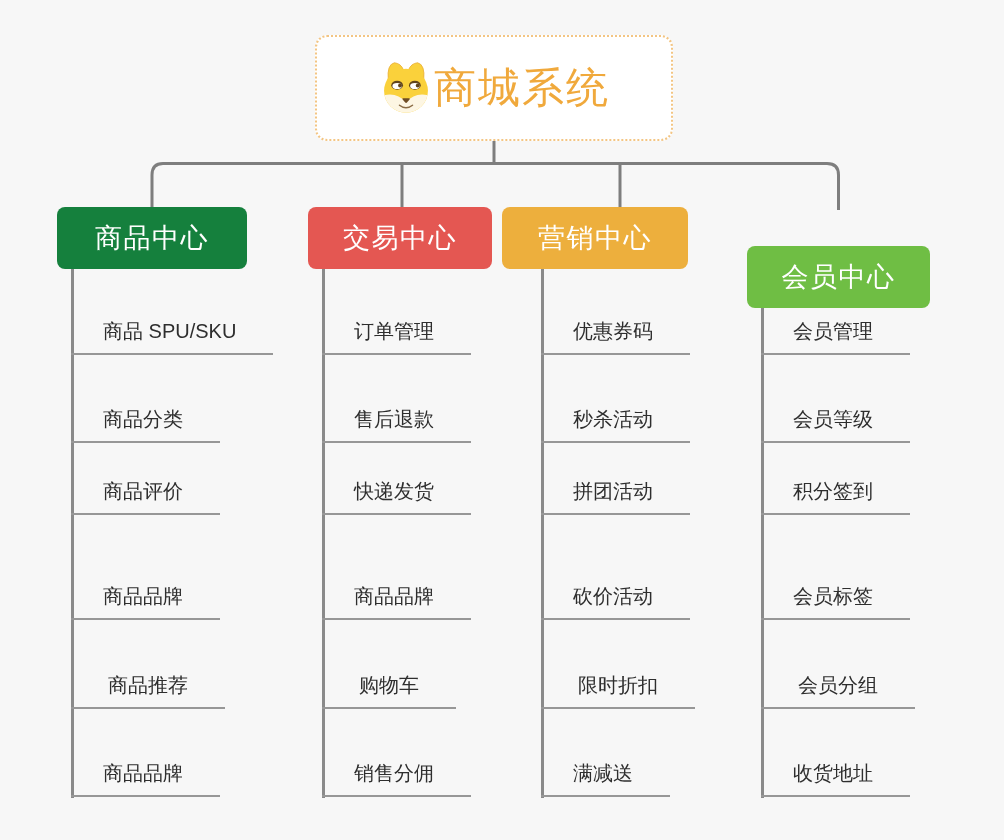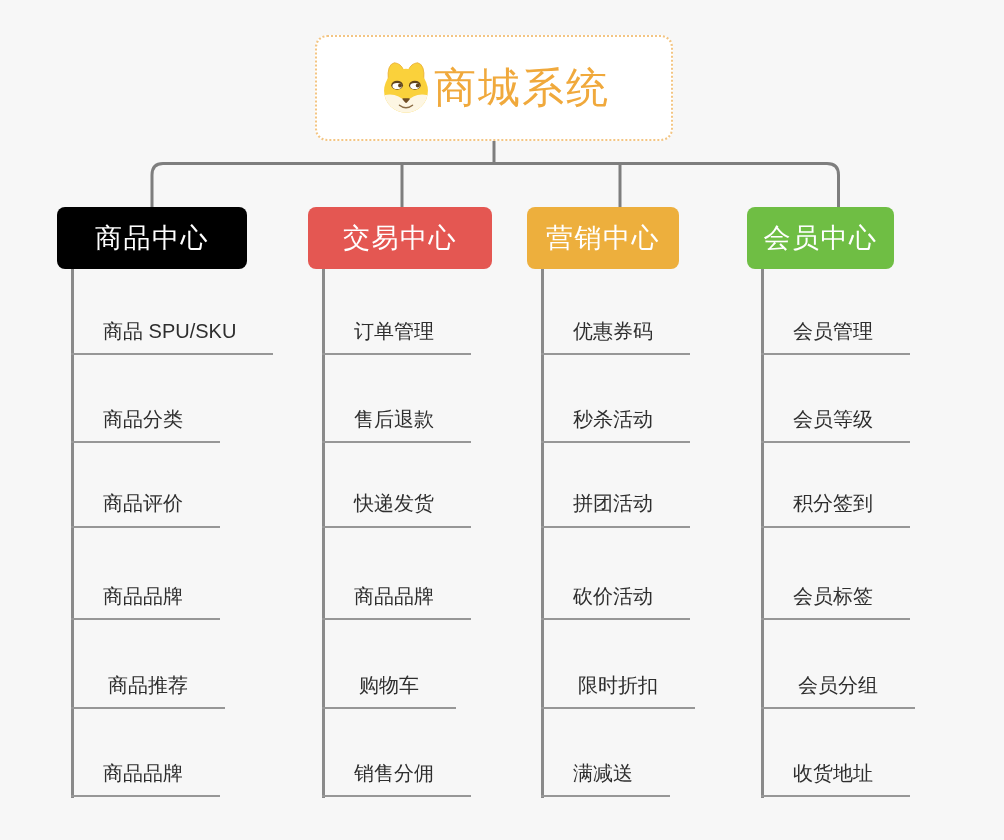--- a/index.html
+++ b/index.html
@@ -25,38 +25,38 @@
   .tree-svg{position:absolute;left:0;top:0;z-index:1;pointer-events:none;}
   
   .branch{
     position:absolute;top:207px;height:62px;border-radius:8px;
     display:flex;align-items:center;justify-content:center;
     color:#ffffff;font-size:27px;letter-spacing:1.5px;
     z-index:2;white-space:nowrap;
   }
   .b1{left:57px;width:190px;}
   .b2{left:308px;width:184px;}
-  .b3{left:527px;width:152px;}
-  .b4{left:747px;width:147px;}
+  .b3{left:502px;width:186px;}
+  .b4{left:747px;width:183px;margin-top:39px;}
   
   .v-line{
     position:absolute;top:269px;height:529px;width:2.5px;
     background:#8a8a8a;z-index:0;
   }
   .v1{left:71px;} .v2{left:322px;} .v3{left:541px;} .v4{left:761px;}
   
   .item{
     position:absolute;box-sizing:content-box;
     font-size:20px;line-height:27px;color:#2e2e2e;
     padding:0 37px 8px 32px;
     border-bottom:2px solid #979797;
     white-space:nowrap;z-index:1;
   }
   .c1{left:71px;} .c2{left:322px;} .c3{left:541px;} .c4{left:761px;}
-  .r1{top:318px;} .r2{top:406px;} .r3{top:491px;font-family:Liberation Mono, monospace;}
+  .r1{top:318px;} .r2{top:406px;} .r3{top:478px;}
   .r4{top:583px;} .r5{top:672px;padding-left:37px;} .r6{top:760px;}
 </style>
 </head>
 <body>
 
 <svg class="tree-svg" width="1004" height="840" viewBox="0 0 1004 840">
   <g fill="none" stroke="#7e7e7e" stroke-width="3">
     <path d="M494 140 V163"></path>
     <path d="M152 210 V175 Q152 163.5 163 163.5 H827 Q838.5 163.5 838.5 175 V210"></path>
     <path d="M402 163.5 V210"></path>
@@ -82,21 +82,21 @@
     <circle cx="23.6" cy="28.4" r="2.1" fill="#61451d"></circle>
     <ellipse cx="39.5" cy="28" rx="6.3" ry="4.8" fill="#61451d"></ellipse>
     <ellipse cx="39.5" cy="28.9" rx="5.1" ry="3.3" fill="#ffffff"></ellipse>
     <circle cx="42.6" cy="28.4" r="2.1" fill="#61451d"></circle>
     <path d="M26.8 42 h6.4 q1.3 0 0.65 1.25 l-2.6 3.1 q-1.15 1.3 -2.3 0 l-2.6 -3.1 q-0.65 -1.25 0.65 -1.25 z" fill="#6f4d24"></path>
     <path d="M23 49.5 q7 5.5 14 0" fill="none" stroke="#8a6b43" stroke-width="1.6" stroke-linecap="round"></path>
   </svg>
   <span class="root-title" style="color: rgb(240, 169, 60);">商城系统</span>
 </div>
 
-<div class="branch b1" style="background: #000000;">商品中心</div>
+<div class="branch b1" style="background: #15803d;">商品中心</div>
 <div class="branch b2" style="background: rgb(228, 87, 82); text-align: right;">交易中心</div>
 <div class="branch b3" style="background: rgb(237, 175, 61);">营销中心</div>
 <div class="branch b4" style="background: rgb(111, 190, 68);">会员中心</div>
 
 <div class="v-line v1"></div>
 <div class="v-line v2"></div>
 <div class="v-line v3"></div>
 <div class="v-line v4"></div>
 
 <div class="item c1 r1">商品 SPU/SKU</div>

